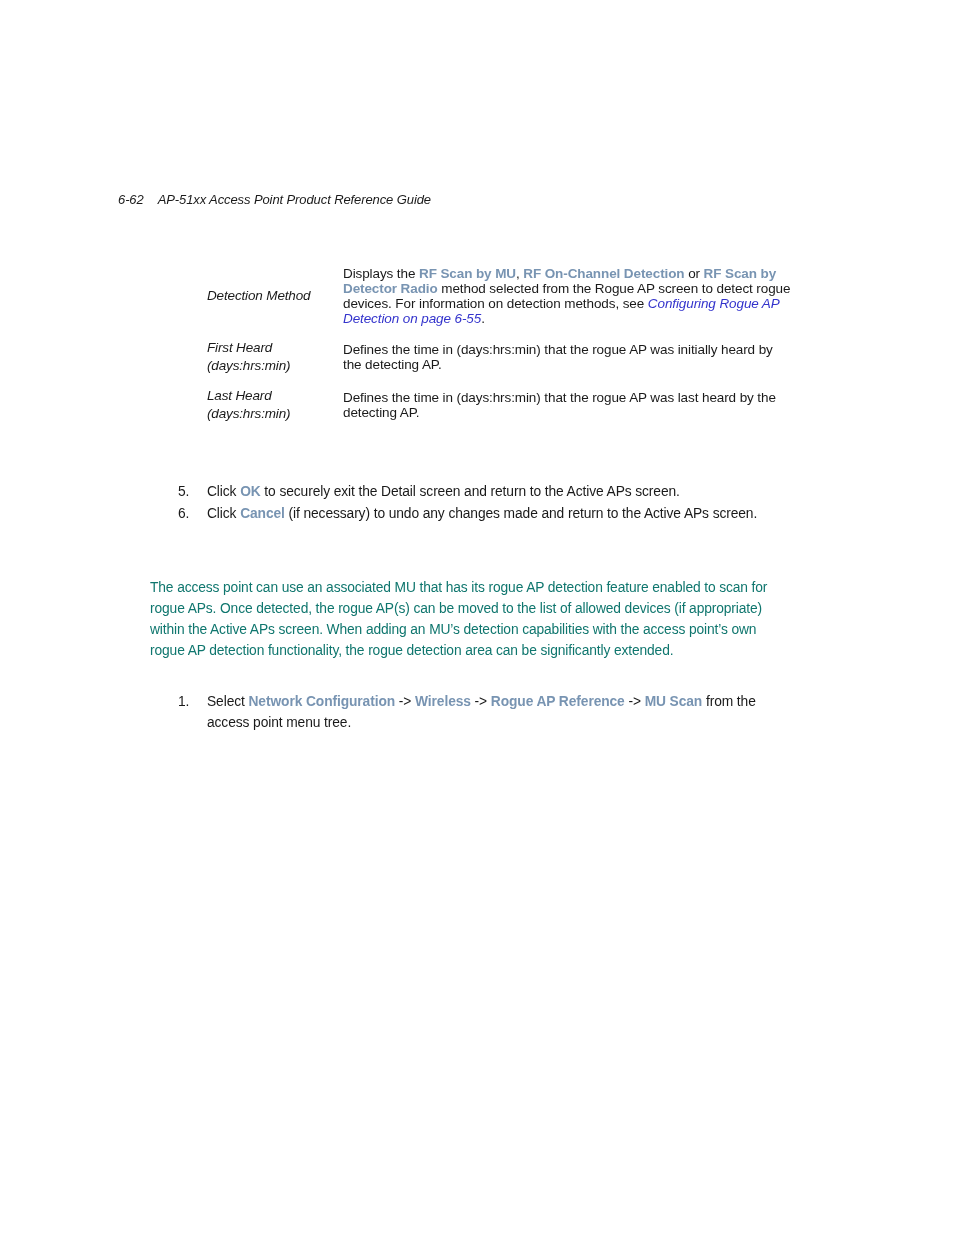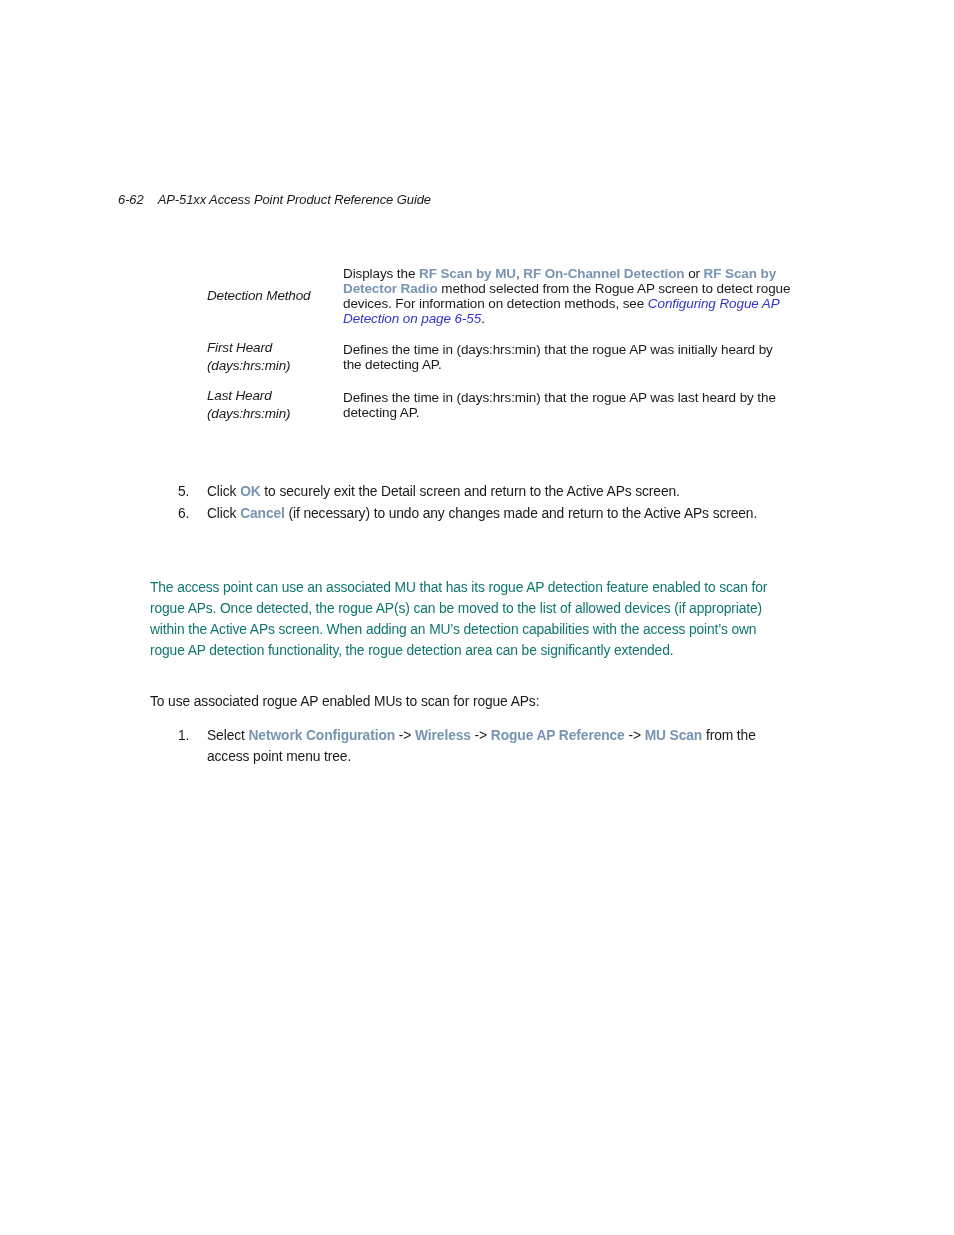--- a/index.html
+++ b/index.html
@@ -214,21 +214,20 @@
       <div class="num-body">Click <span class="ui">Cancel</span> (if necessary) to undo any changes made and return to the Active APs screen.</div>
     </div>
   </div>
 
 
   <div class="body-block">
     <p class="body-para">The access point can use an associated MU that has its rogue AP detection feature enabled to scan for rogue APs. Once detected, the rogue AP(s) can be moved to the list of allowed devices (if appropriate) within the Active APs screen. When adding an MU’s detection capabilities with the access point’s own rogue AP detection functionality, the rogue detection area can be significantly extended.</p>
   </div>
 
   <div class="steps-block">
-    <p class="lead-in">To use associated rogue AP enabled MUs to scan for rogue APs:</p>
     <div class="step-list">
       <div class="step-item">
         <div class="step-marker">1.</div>
         <div class="step-body">Select <span class="ui">Network Configuration</span> -&gt; <span class="ui">Wireless</span> -&gt; <span class="ui">Rogue AP Reference</span> -&gt; <span class="ui">MU Scan</span> from the access point menu tree.</div>
       </div>
     </div>
   </div>
 
 </div>
 

